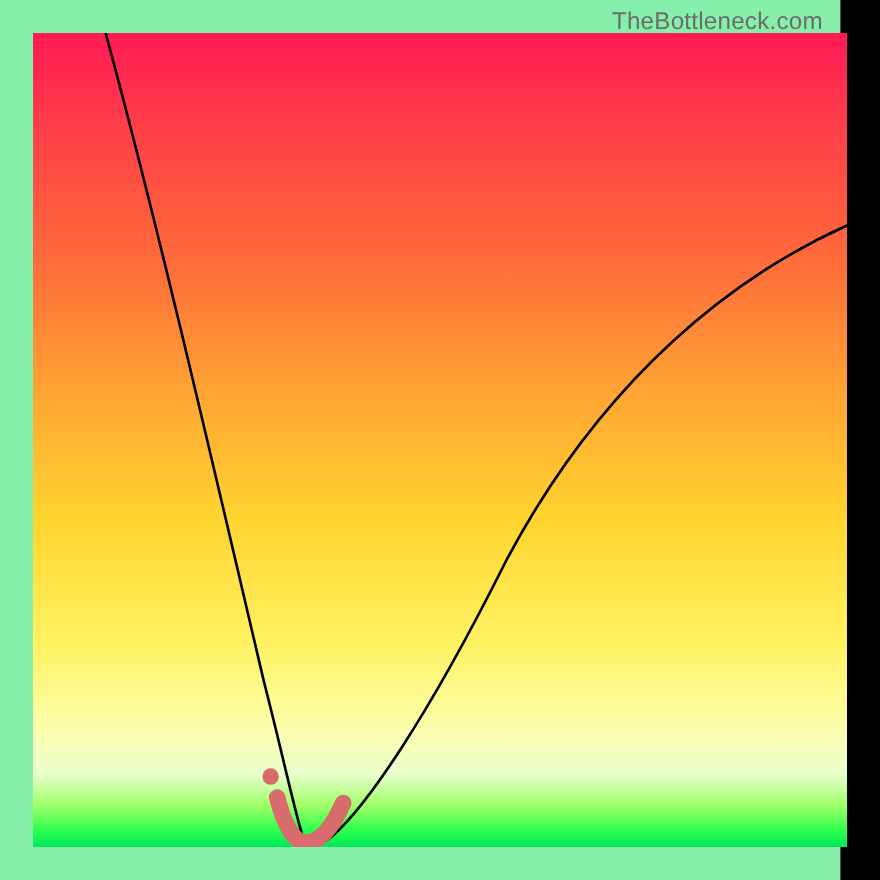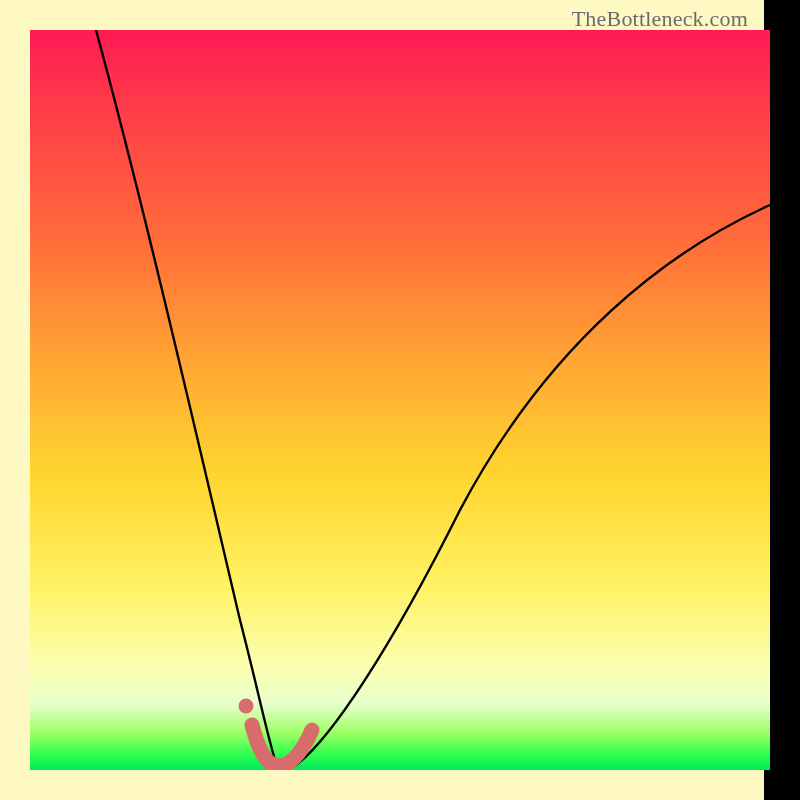--- a/index.html
+++ b/index.html
@@ -10,22 +10,21 @@
     background: #000;
     font-family: Arial, Helvetica, sans-serif;
     overflow: hidden;
   }
   .frame {
     position: absolute;
     left: 0;
     top: 0;
     width: 764px;
     height: 800px;
-    background: #fef9c3;
-    font-family: Liberation Serif, serif;
+    background: #86efac;
   }
   .plot-area {
     position: absolute;
     left: 30px;
     top: 30px;
     width: 740px;
     height: 740px;
     
     background: linear-gradient(
       to bottom,

